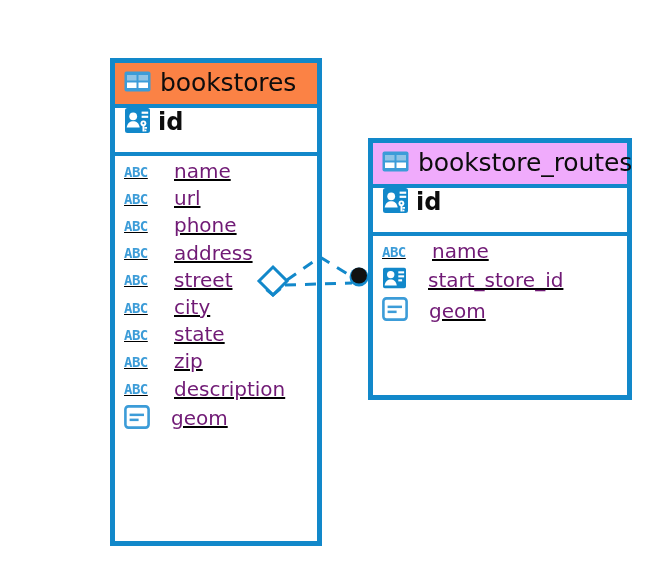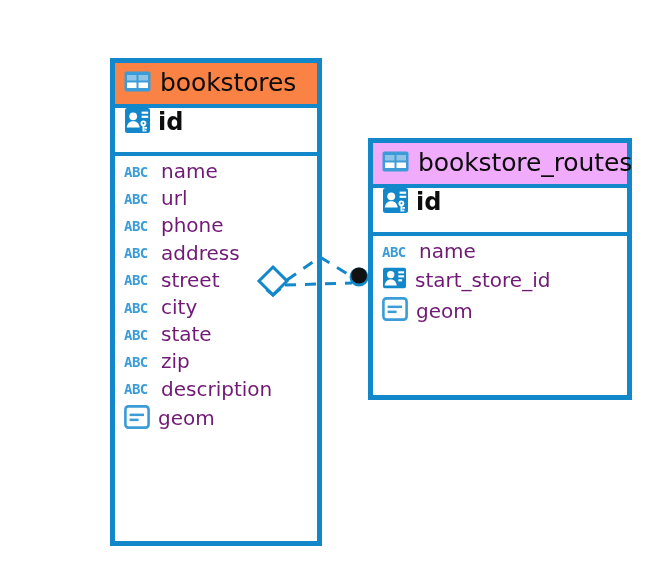--- a/index.html
+++ b/index.html
@@ -28,23 +28,24 @@
   }
   .pk-row{
     display:flex;align-items:center;gap:7px;
     padding:5px 10px 20px 9px;
     border-bottom:4px solid var(--accent,#1288CA);
     box-sizing:border-box;
   }
   .pk-row .fld-label{font-size:24px;font-weight:bold;color:#0d0d0d;line-height:1.05;}
   .field-list{padding:2px 0 3px 0;}
   .field-row{
-    display:flex;align-items:center;gap:8px;
+    display:flex;align-items:center;gap:21px;
     padding:2px 10px 2px 9px;
     box-sizing:border-box;
+    text-decoration:underline;
   }
   .field-row .fld-label{
     font-size:20px;color:#701a75;line-height:1.16;white-space:nowrap;
   }
 
   
   .ico{flex:0 0 auto;display:block;}
   .ico-table{width:27px;height:21px;}
   .ico-pk{width:27px;height:27px;}
   .ico-fk{width:25px;height:22px;}

